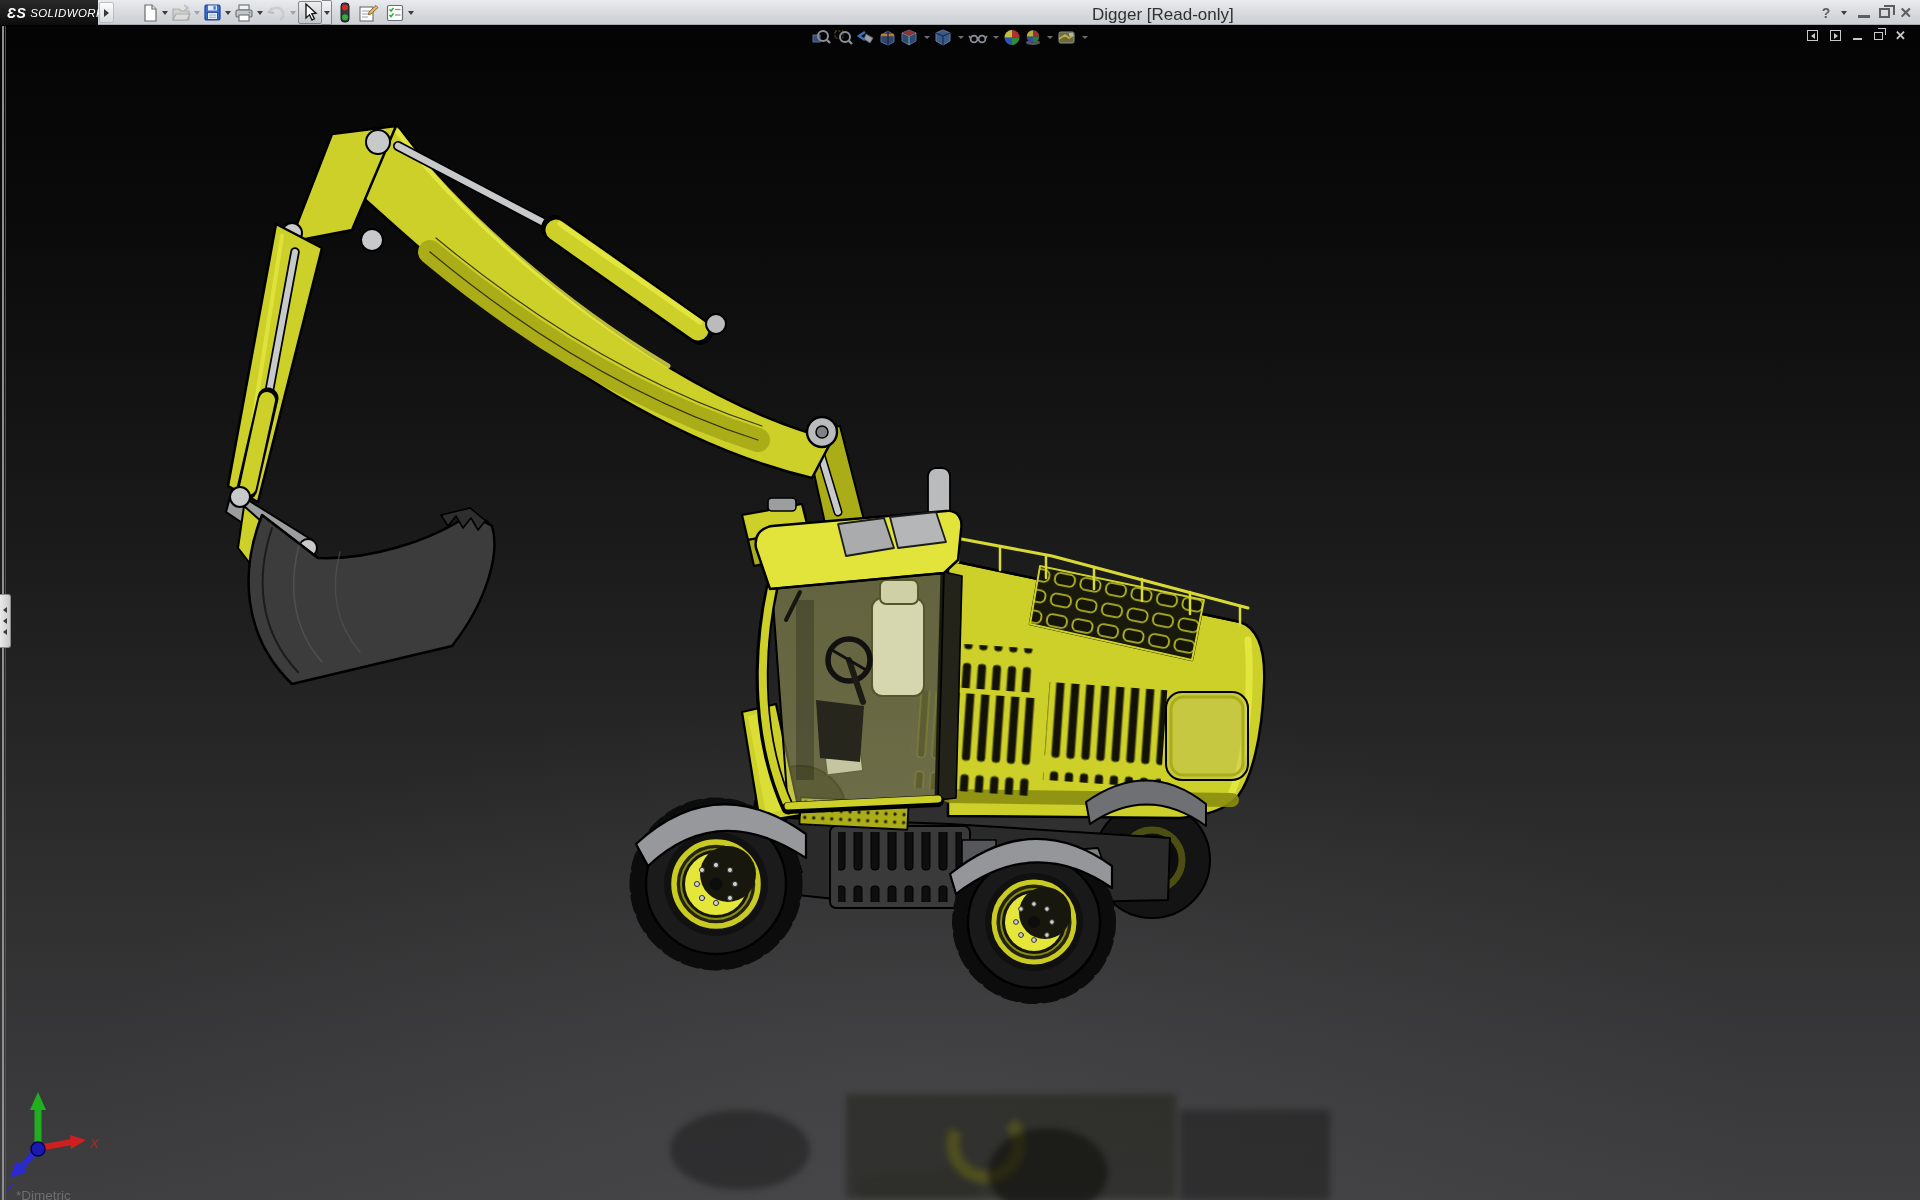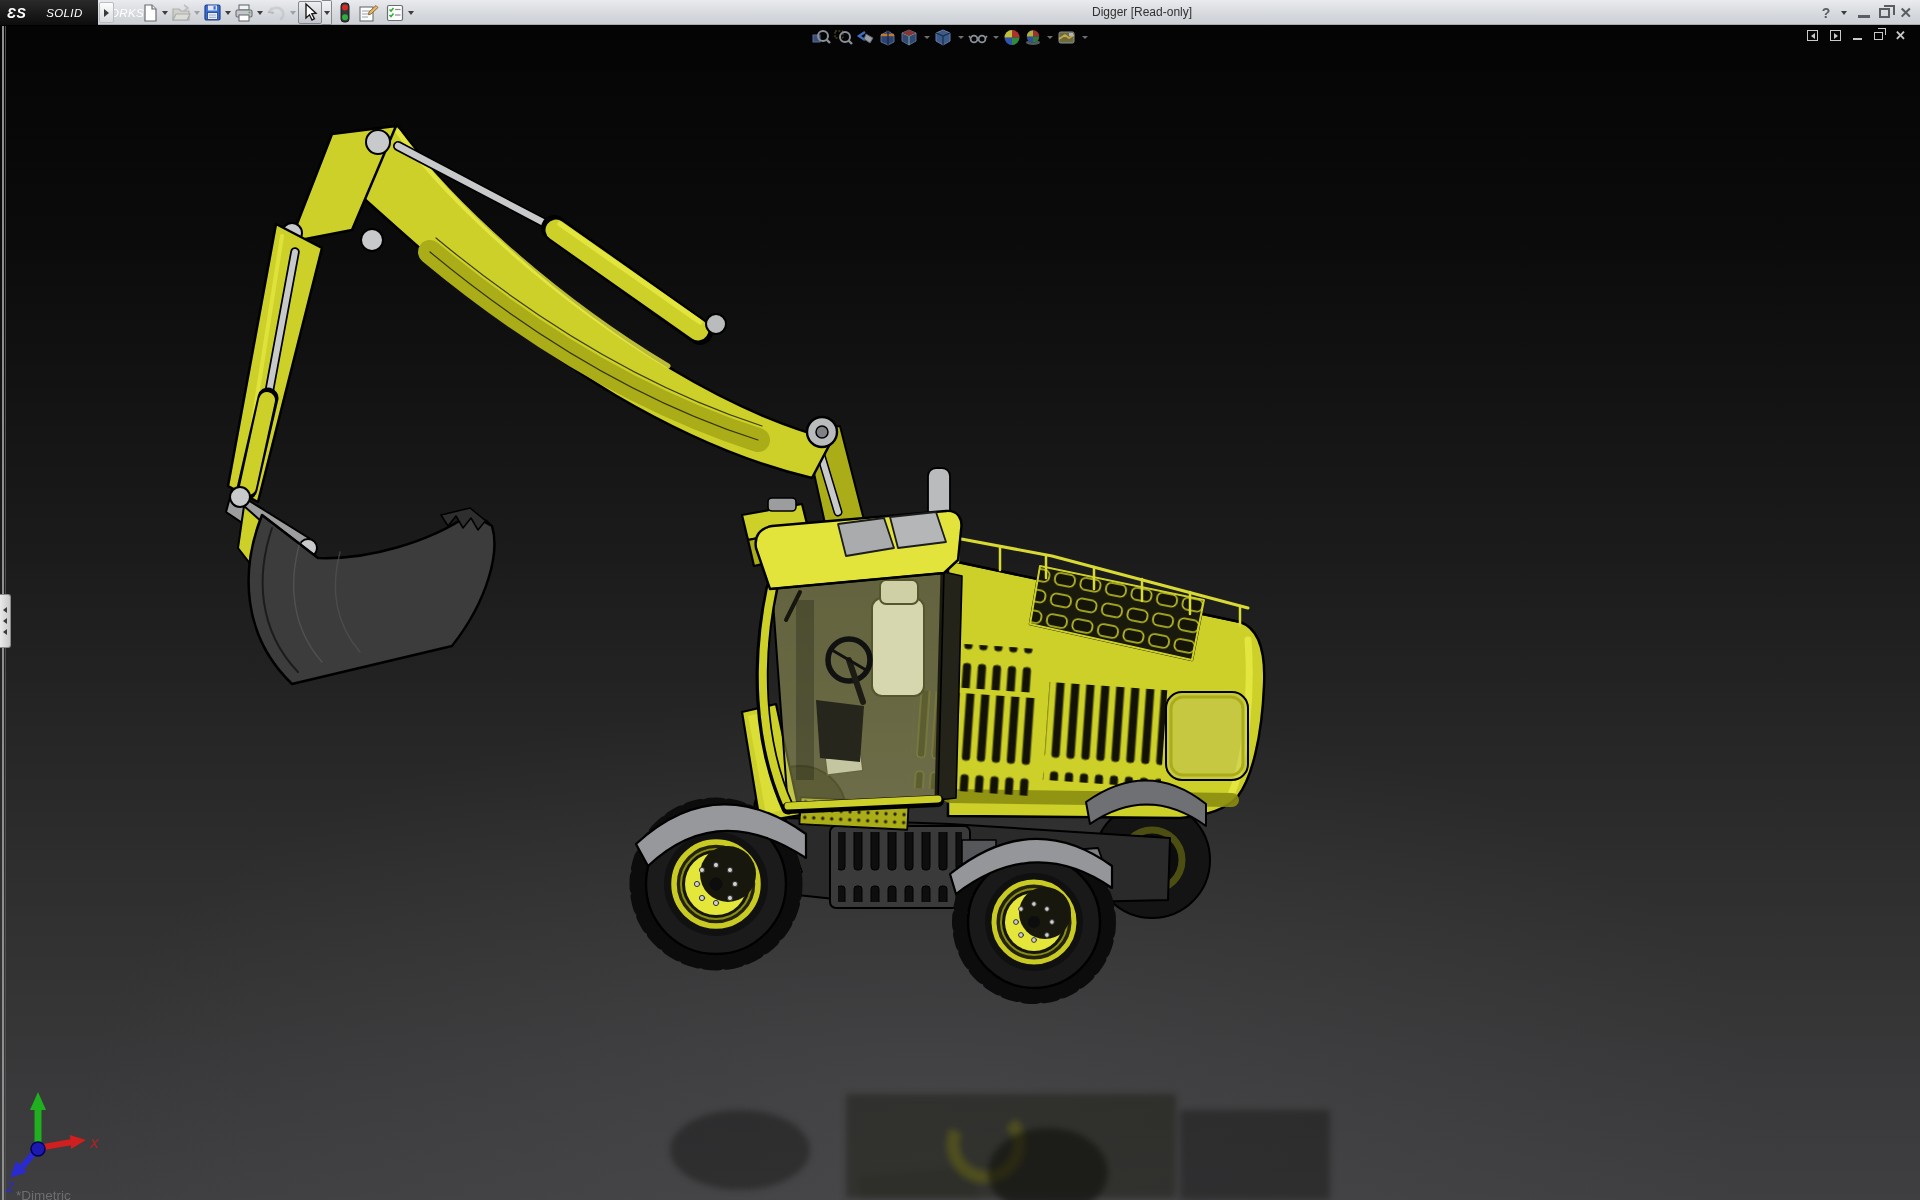--- a/index.html
+++ b/index.html
@@ -6,42 +6,42 @@
   html,body { width:1920px; height:1200px; overflow:hidden; background:#000;
               font-family:"Liberation Sans", sans-serif; }
 
   
   #titlebar { position:absolute; top:0; left:0; width:1920px; height:25px;
               background:linear-gradient(#e9ebee,#d3d6da 70%,#cdd0d4);
               border-bottom:1px solid #a9acb1; z-index:10; }
   #logo-block { position:absolute; left:0; top:0; width:98px; height:25px;
                 background:linear-gradient(#2a2a2a,#0c0c0c); color:#fff;
                 display:flex; align-items:center; padding-left:7px;
-                font-style:italic; font-size:11.5px; letter-spacing:.4px;gap:16px; }
+                font-style:italic; font-size:11.5px; letter-spacing:.4px; }
   #logo-block .mark { font-weight:bold; font-size:14px; margin-right:4px; }
   #logo-block .b { font-weight:normal; }
   #menu-expand { position:absolute; left:99px; top:2px; width:15px; height:21px;
                  background:linear-gradient(#fdfdfd,#d9dce0); border:1px solid #b9bcc0;
                  border-radius:2px; display:flex; align-items:center; justify-content:center; }
   #menu-expand .tri { width:0; height:0; border-left:5px solid #3a3a3a;
                       border-top:4px solid transparent; border-bottom:4px solid transparent; }
   #main-toolbar { position:absolute; left:140px; top:0; height:25px;
                   display:flex; align-items:center; }
   .tbtn { height:23px; display:flex; align-items:center; padding:0 1px; }
   .tbtn svg { display:block; }
   .dd { width:10px; height:23px; display:flex; align-items:center; justify-content:center; }
   .dd i { width:0; height:0; border-top:4px solid #3c3c3c;
           border-left:3.5px solid transparent; border-right:3.5px solid transparent; }
   .dd.dim i { border-top-color:#9ea2a8; }
   .disabled { opacity:.55; filter:grayscale(.8); }
   .pressed { border:1px solid #84878c; background:linear-gradient(#eceef0,#c3c6ca);
              border-radius:2px; }
   .pressed-dd { border:1px solid #84878c; border-left:none; background:linear-gradient(#f2f3f5,#d3d6da);
                 border-radius:0 2px 2px 0; height:25px; }
-  #window-title { position:absolute; left:1092px; top:5px; font-size:12px; color:#303030; }
+  #window-title { position:absolute; left:1092px; top:5px; font-size:17px; color:#303030; }
   #win-controls { position:absolute; right:8px; top:0; height:25px; display:flex;
                   align-items:center; gap:9px; color:#5a5d62; }
   #help-btn { font-size:14px; font-weight:bold; color:#5a5d62; display:flex; align-items:center; }
   .wc-min { width:12px; height:3px; background:#5a5d62; margin-top:8px; }
   .wc-restore { width:11px; height:10px; border:2px solid #5a5d62; position:relative; background:transparent; }
   .wc-restore::before { content:""; position:absolute; left:3px; top:-5px; width:9px; height:8px;
                         border:2px solid #5a5d62; border-bottom:none; border-left:none; }
   .wc-close { font-size:15px; font-weight:bold; color:#5a5d62; line-height:12px; }
 
   

